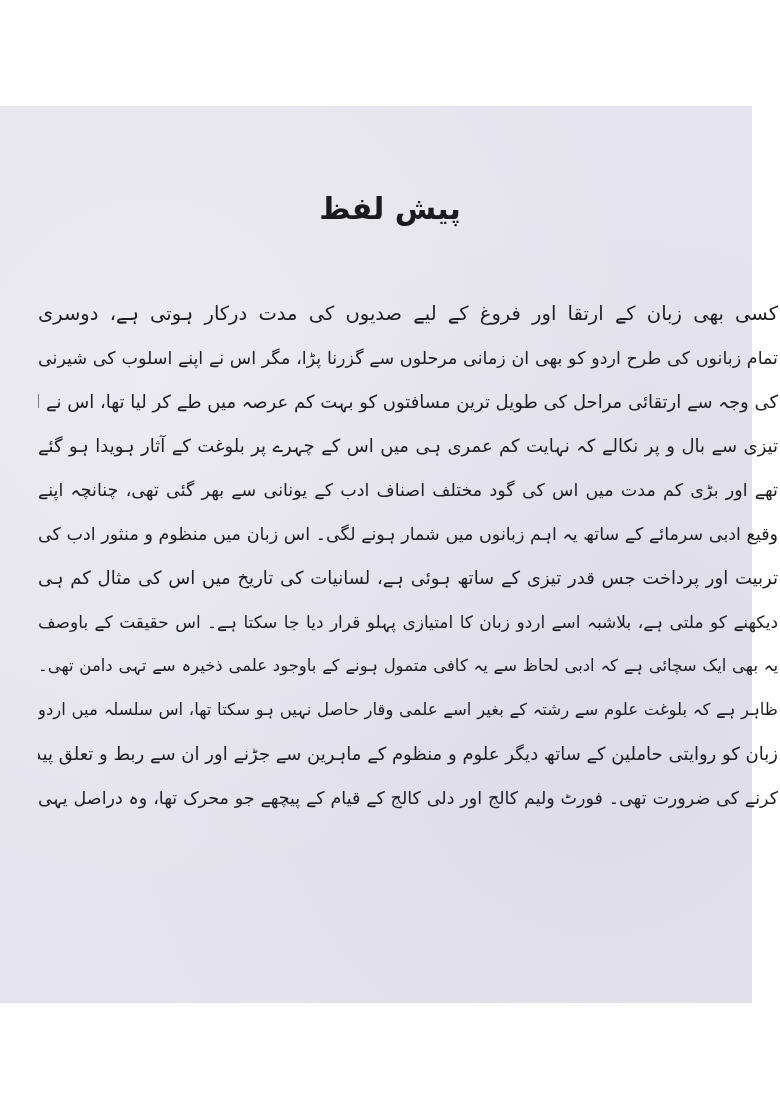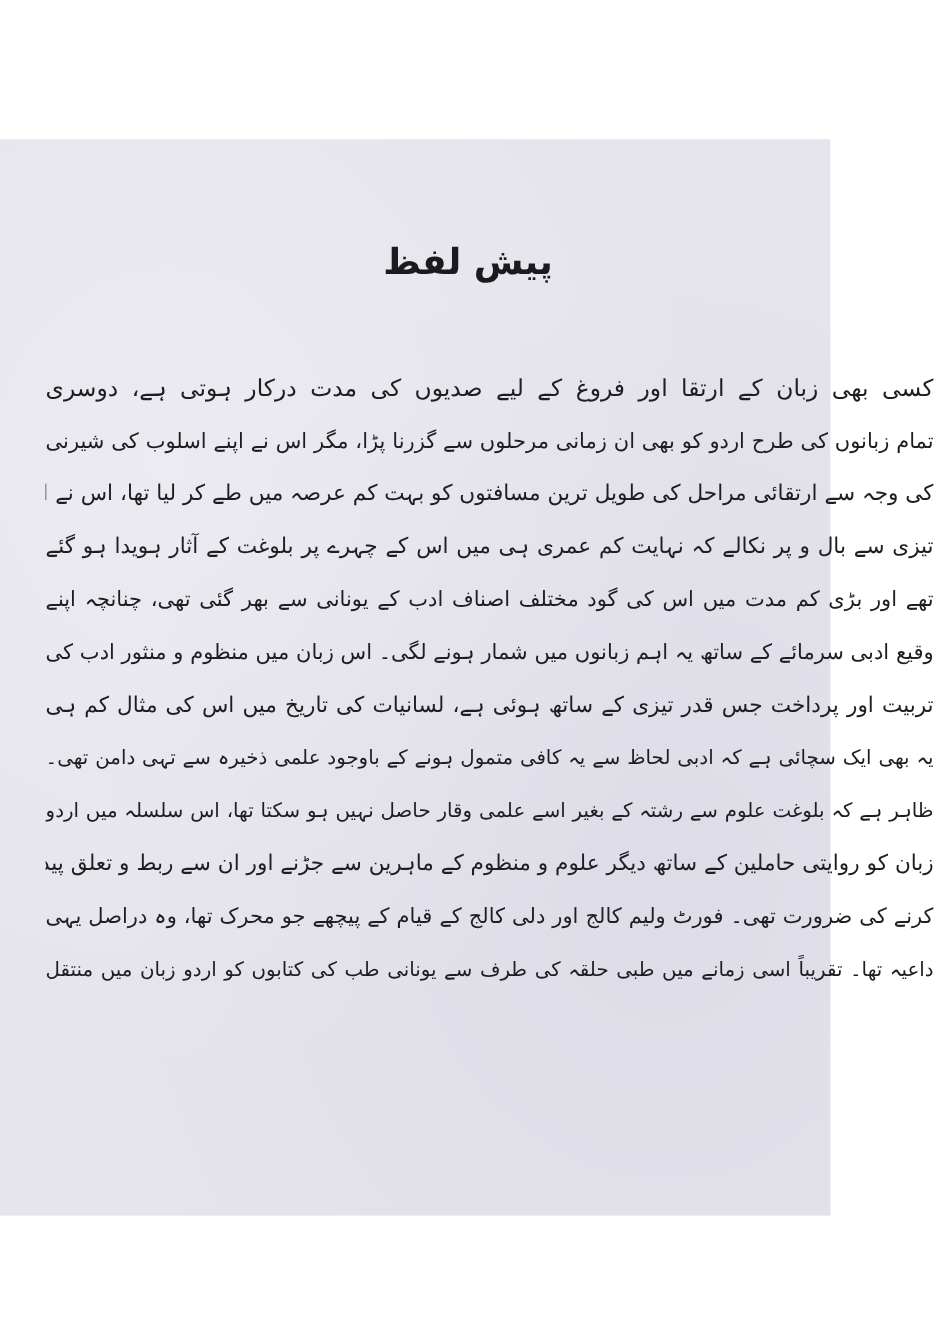--- a/index.html
+++ b/index.html
@@ -9,22 +9,22 @@
     }
     body {
       width: 780px;
       height: 1108px;
       position: relative;
       overflow: hidden;
     }
     .scan-page {
       position: absolute;
       left: 0;
-      top: 116px;
-      width: 692px;
+      top: 106px;
+      width: 752px;
       height: 897px;
       background: #e5e4ec;
       background-image:
         radial-gradient(ellipse at 20% 30%, rgba(255,255,255,0.25), rgba(255,255,255,0) 60%),
         radial-gradient(ellipse at 80% 70%, rgba(200,198,215,0.25), rgba(200,198,215,0) 60%);
     }
     .title {
       position: absolute;
       top: 68px;
       left: 0;
@@ -67,19 +67,19 @@
   <h1 class="title">پیش لفظ</h1>
 
   <div class="body-text">
     <div class="line" style="font-size: 19.5px;">کسی بھی زبان کے ارتقا اور فروغ کے لیے صدیوں کی مدت درکار ہوتی ہے، دوسری</div>
     <div class="line" style="font-size: 17.5px;">تمام زبانوں کی طرح اردو کو بھی ان زمانی مرحلوں سے گزرنا پڑا، مگر اس نے اپنے اسلوب کی شیرنی</div>
     <div class="line" style="font-size: 18px;">کی وجہ سے ارتقائی مراحل کی طویل ترین مسافتوں کو بہت کم عرصہ میں طے کر لیا تھا، اس نے اتنی</div>
     <div class="line" style="font-size: 18px;">تیزی سے بال و پر نکالے کہ نہایت کم عمری ہی میں اس کے چہرے پر بلوغت کے آثار ہویدا ہو گئے</div>
     <div class="line" style="font-size: 17.5px;">تھے اور بڑی کم مدت میں اس کی گود مختلف اصناف ادب کے یونانی سے بھر گئی تھی، چنانچہ اپنے</div>
     <div class="line" style="font-size: 17.5px;">وقیع ادبی سرمائے کے ساتھ یہ اہم زبانوں میں شمار ہونے لگی۔ اس زبان میں منظوم و منثور ادب کی</div>
     <div class="line" style="font-size: 18px;">تربیت اور پرداخت جس قدر تیزی کے ساتھ ہوئی ہے، لسانیات کی تاریخ میں اس کی مثال کم ہی</div>
+    <div class="line" style="font-size: 17px;">دیکھنے کو ملتی ہے، بلاشبہ اسے اردو زبان کا امتیازی پہلو قرار دیا جا سکتا ہے۔ اس حقیقت کے باوصف</div>
     <div class="line" style="font-size: 16.5px;">یہ بھی ایک سچائی ہے کہ ادبی لحاظ سے یہ کافی متمول ہونے کے باوجود علمی ذخیرہ سے تہی دامن تھی۔</div>
     <div class="line" style="font-size: 16.5px;">ظاہر ہے کہ بلوغت علوم سے رشتہ کے بغیر اسے علمی وقار حاصل نہیں ہو سکتا تھا، اس سلسلہ میں اردو</div>
     <div class="line" style="font-size: 18px;">زبان کو روایتی حاملین کے ساتھ دیگر علوم و منظوم کے ماہرین سے جڑنے اور ان سے ربط و تعلق پیدا</div>
     <div class="line" style="font-size: 17.5px;">کرنے کی ضرورت تھی۔ فورٹ ولیم کالج اور دلی کالج کے قیام کے پیچھے جو محرک تھا، وہ دراصل یہی</div>
-    <div class="line last" style="font-size: 16.5px;">داعیہ تھا۔ تقریباً اسی زمانے میں طبی حلقہ کی طرف سے یونانی طب کی کتابوں کو اردو زبان میں منتقل</div>
   </div>
 </div>
 
 </body></html>

